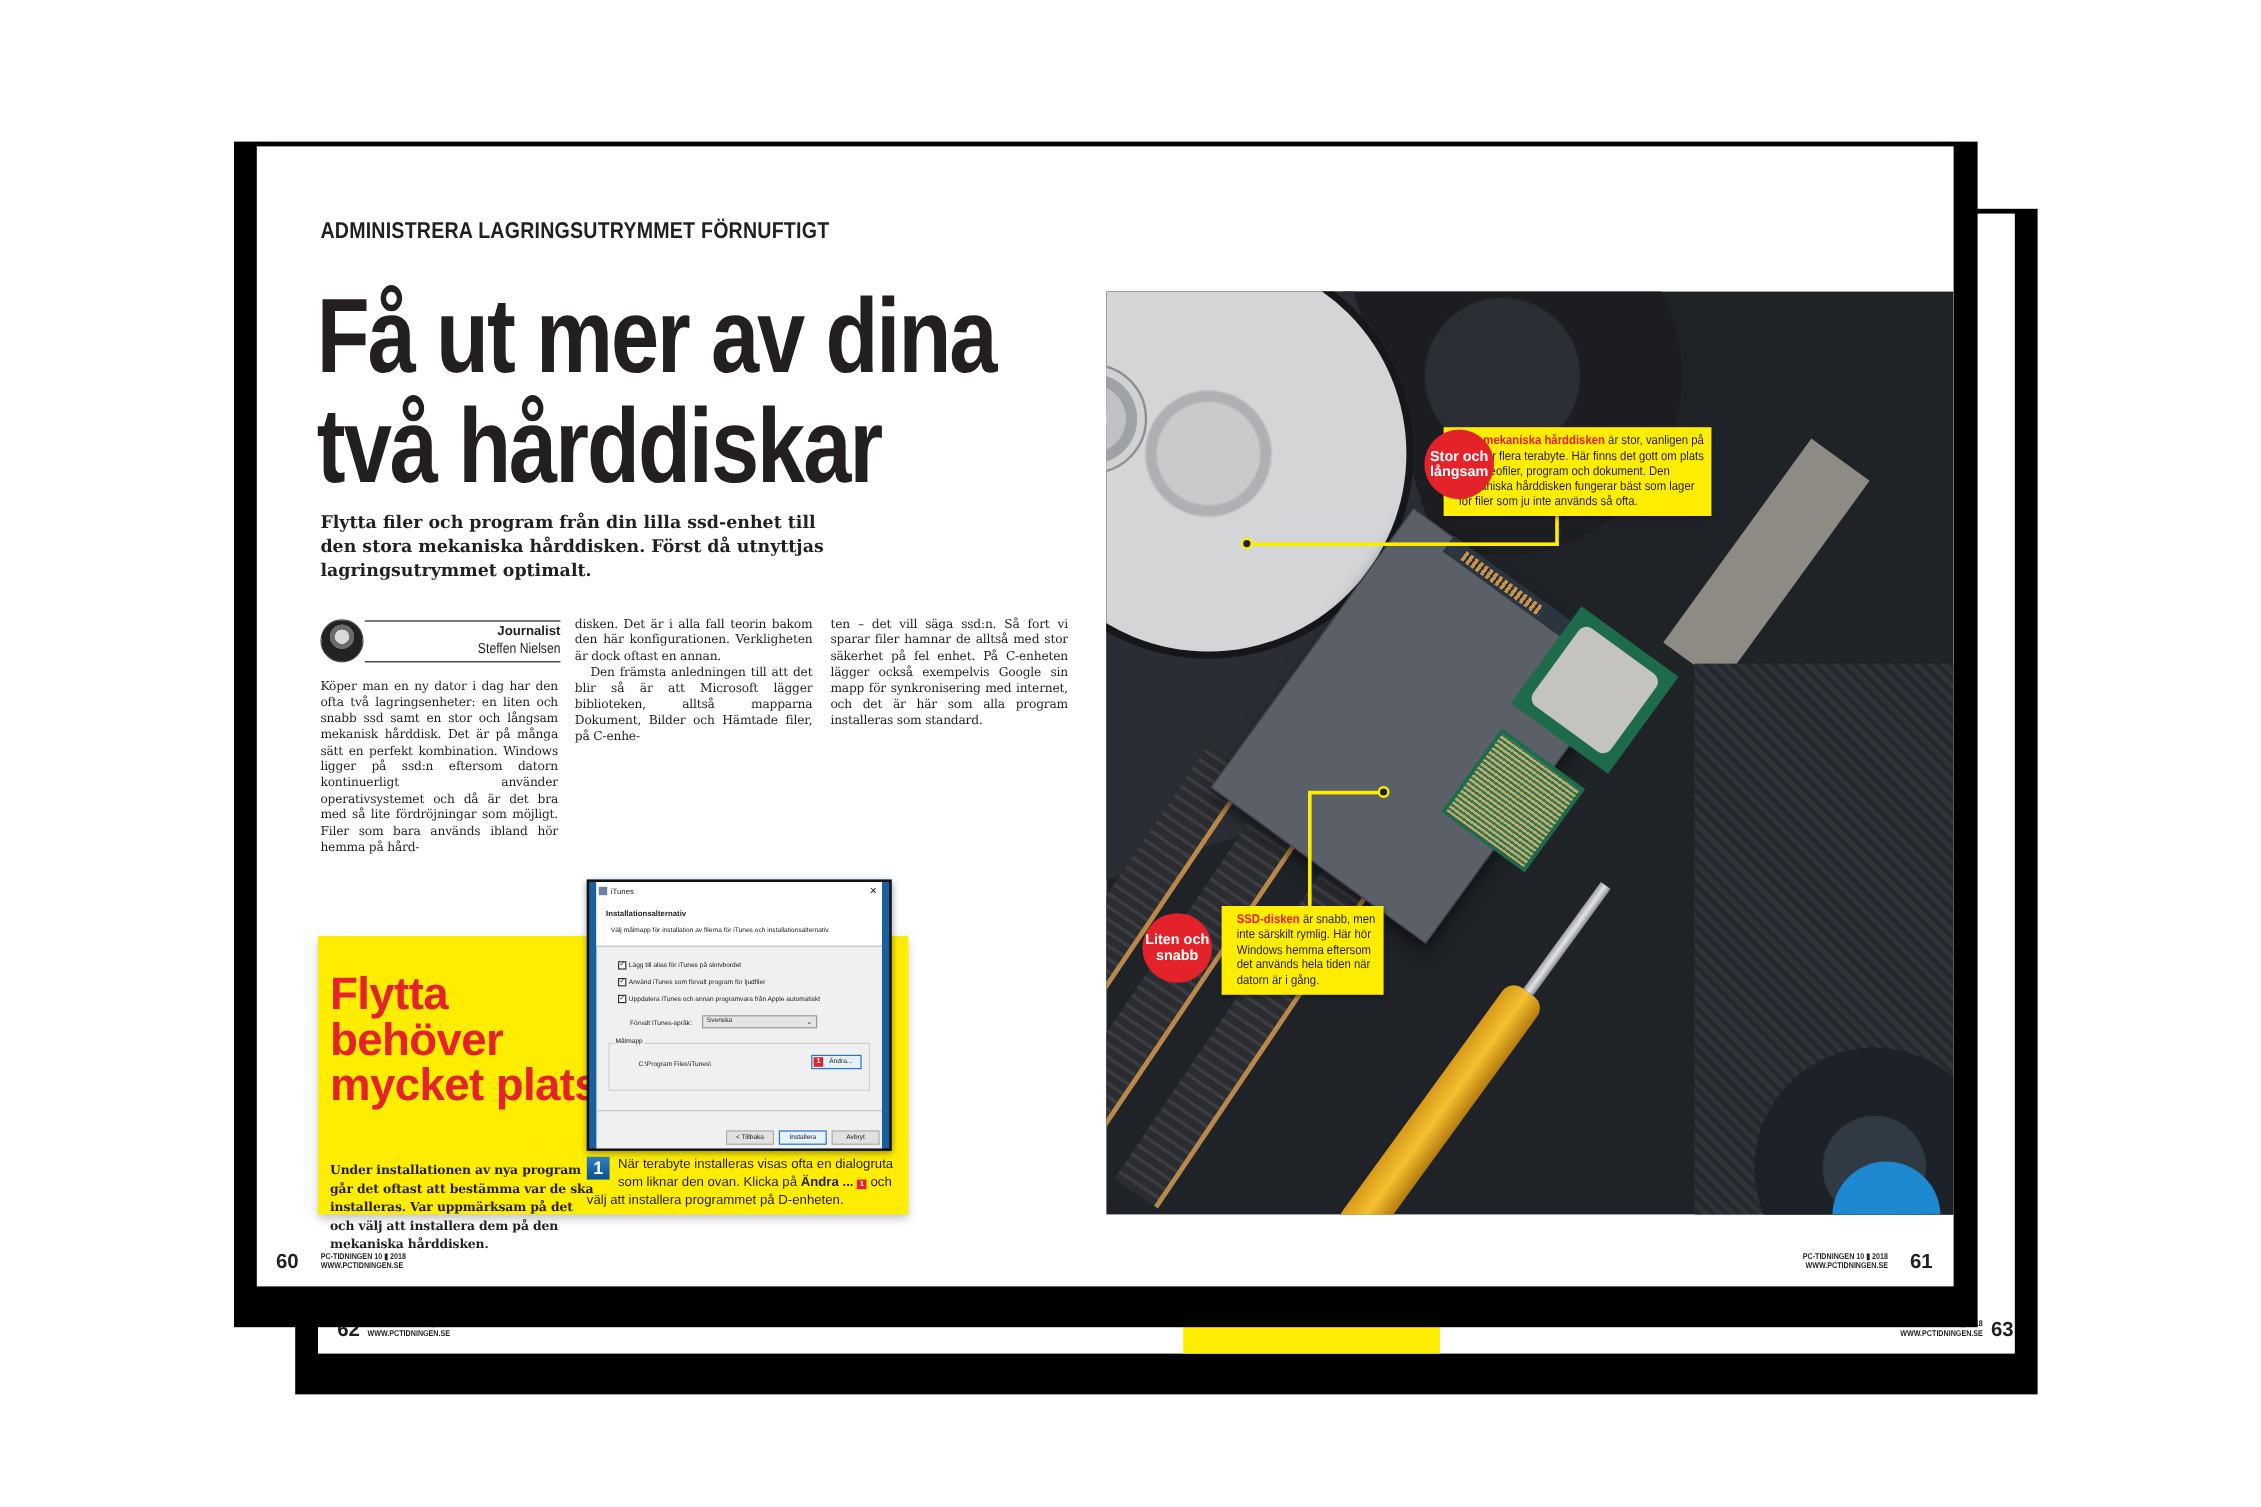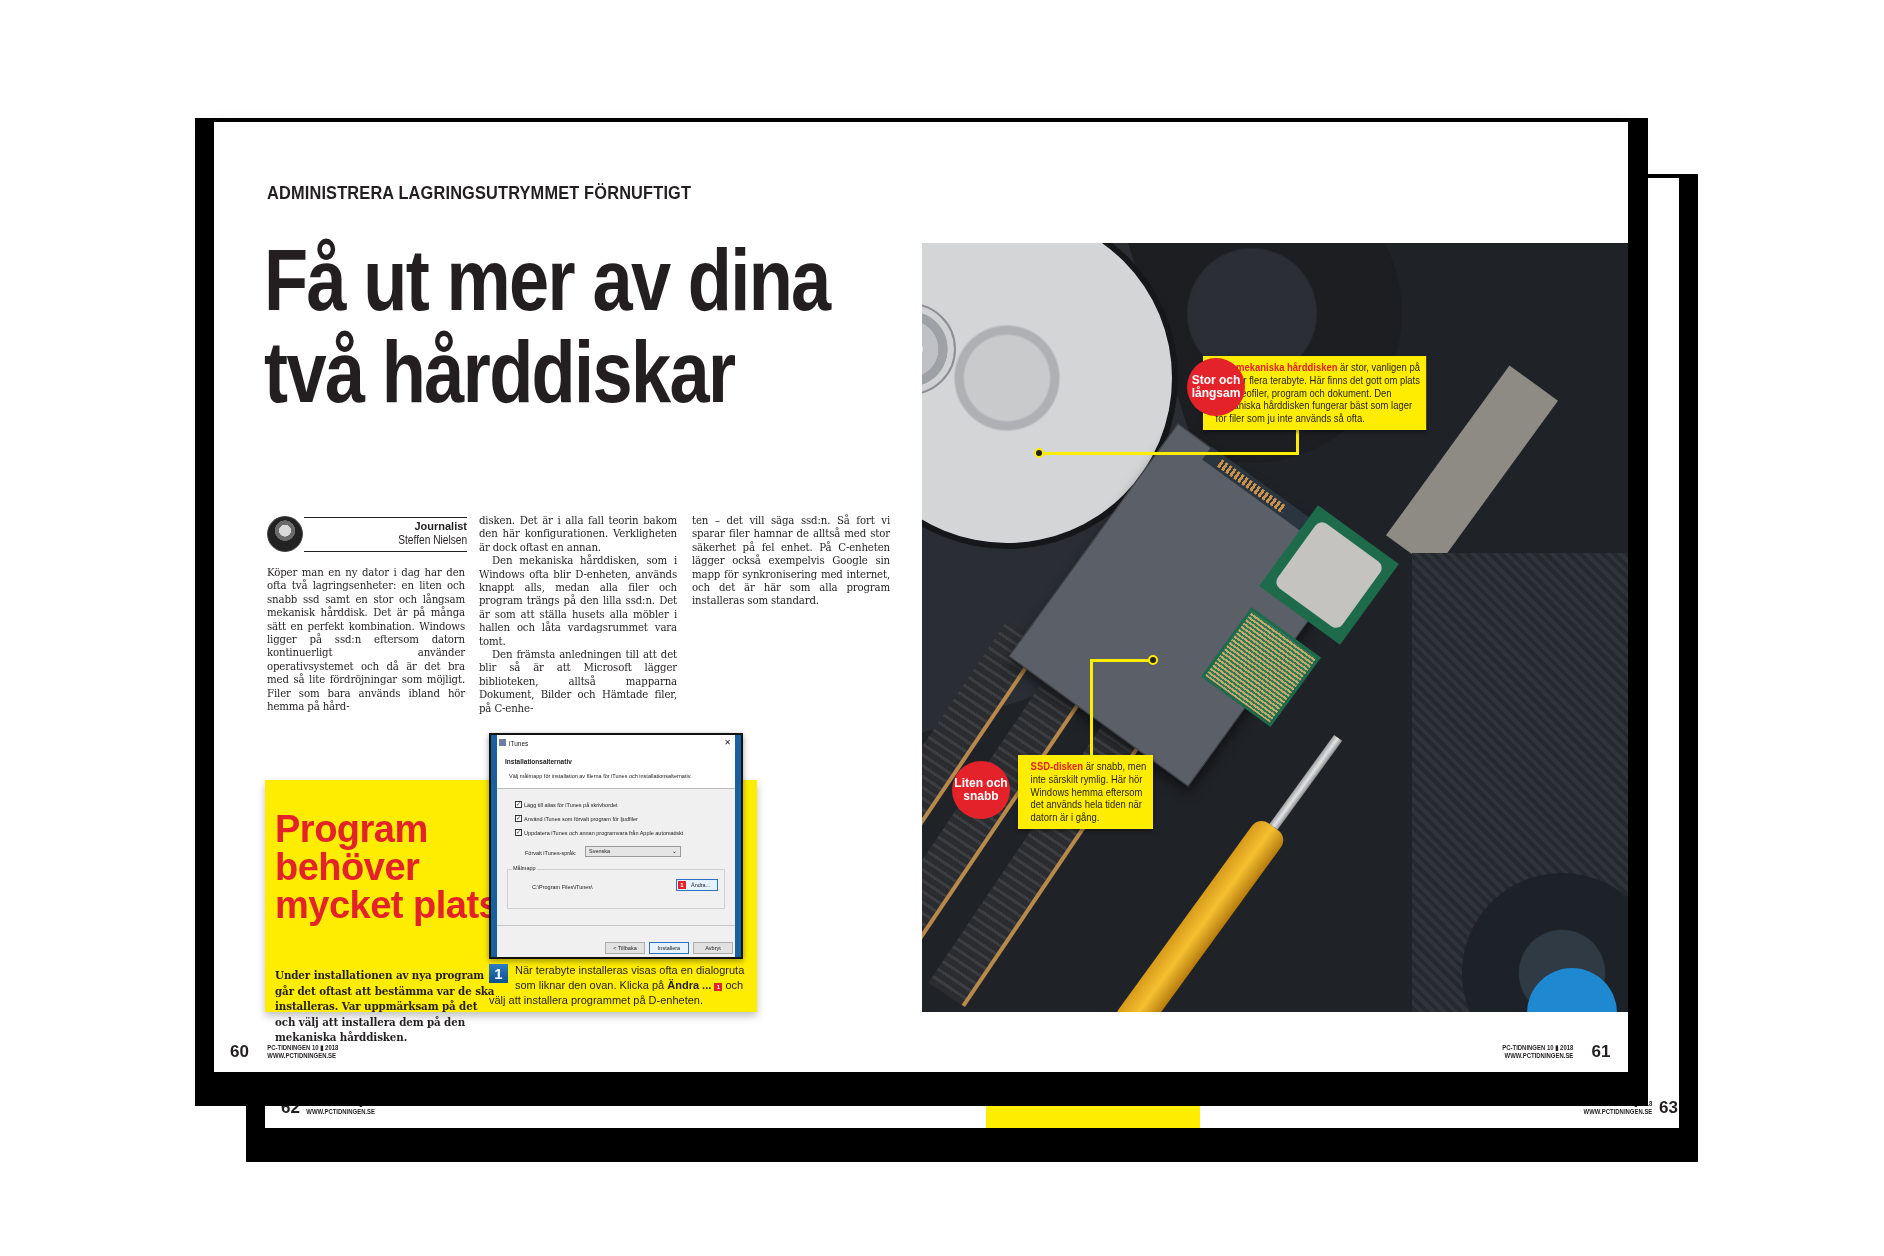--- a/index.html
+++ b/index.html
@@ -118,44 +118,44 @@
 </div>
 
 <div class="front-black"></div>
 <div class="front-page">
 
   <div class="kicker">ADMINISTRERA LAGRINGSUTRYMMET FÖRNUFTIGT</div>
   <div class="headline">
     <div>Få ut mer av dina</div>
     <div>två hårddiskar</div>
   </div>
+  <div class="ingress">Flytta filer och program från din lilla ssd-enhet till den stora mekaniska hårddisken. Först då utnyttjas lagringsutrymmet optimalt.</div>
 
   <div class="byline">
     <div class="avatar"></div>
     <div class="byline-rule top"></div>
     <div class="byline-role">Journalist</div>
     <div class="byline-name">Steffen Nielsen</div>
     <div class="byline-rule bot"></div>
   </div>
 
   <div class="col c1">
     <p>Köper man en ny dator i dag har den ofta två lagringsenheter: en liten och snabb ssd samt en stor och långsam mekanisk hårddisk. Det är på många sätt en perfekt kombination. Windows ligger på ssd:n eftersom datorn kontinuerligt använder operativsystemet och då är det bra med så lite fördröjningar som möjligt. Filer som bara används ibland hör hemma på hård-</p>
   </div>
   <div class="col c2">
     <p>disken. Det är i alla fall teorin bakom den här konfigurationen. Verkligheten är dock oftast en annan.</p>
-    <p>Den mekaniska hårddisken, som i Windows ofta blir D-enheten, används knappt alls, medan alla filer och program trängs på den lilla ssd:n. Det är som att ställa husets alla möbler i hallen och låta vardagsrummet vara tomt.</p>
     <p>Den främsta anledningen till att det blir så är att Microsoft lägger biblioteken, alltså mapparna Dokument, Bilder och Hämtade filer, på C-enhe-</p>
   </div>
   <div class="col c3">
     <p>ten – det vill säga ssd:n. Så fort vi sparar filer hamnar de alltså med stor säkerhet på fel enhet. På C-enheten lägger också exempelvis Google sin mapp för synkronisering med internet, och det är här som alla program installeras som standard.</p>
   </div>
 
   <div class="yellowbox">
     <div class="yb-title">
-      <div>Program</div>
+      <div>Flytta</div>
       <div>behöver</div>
       <div>mycket plats</div>
     </div>
     <div class="yb-text">Under installationen av nya program går det oftast att bestämma var de ska installeras. Var uppmärksam på det och välj att installera dem på den mekaniska hårddisken.</div>
   </div>
 
   <div class="dialog">
     <div class="dlg-inner">
       <div class="dlg-head">
         <span class="dlg-appicon"></span>

